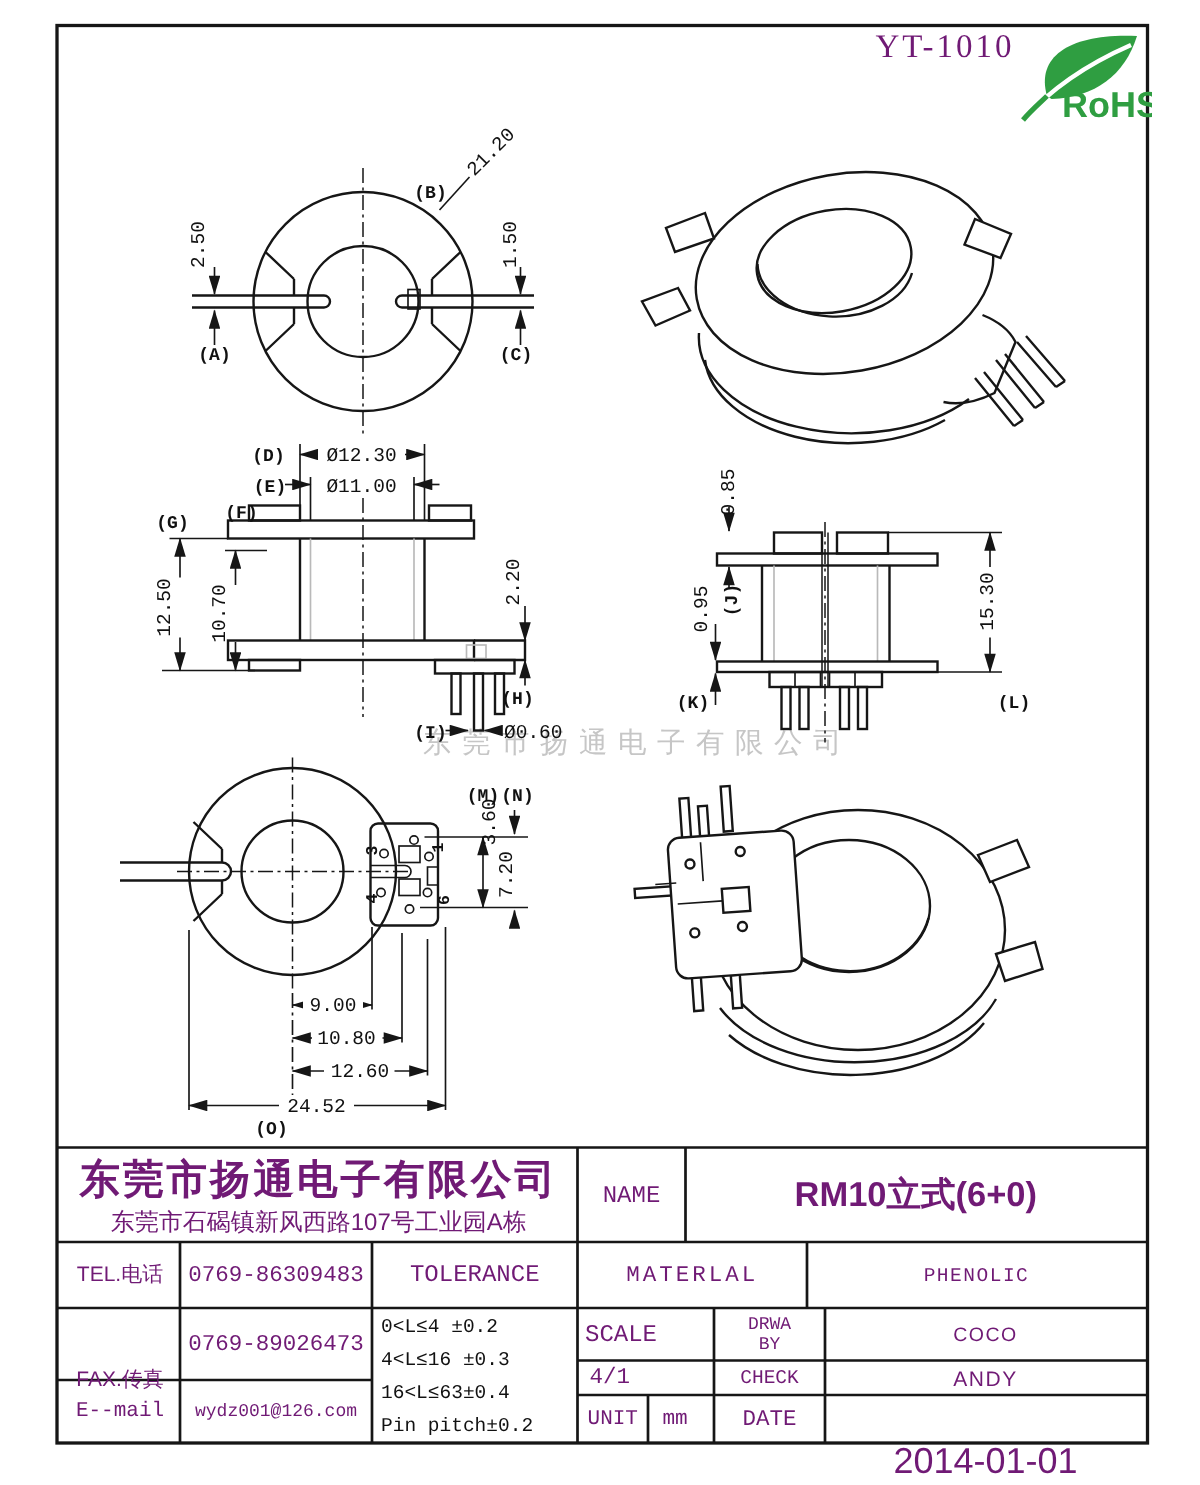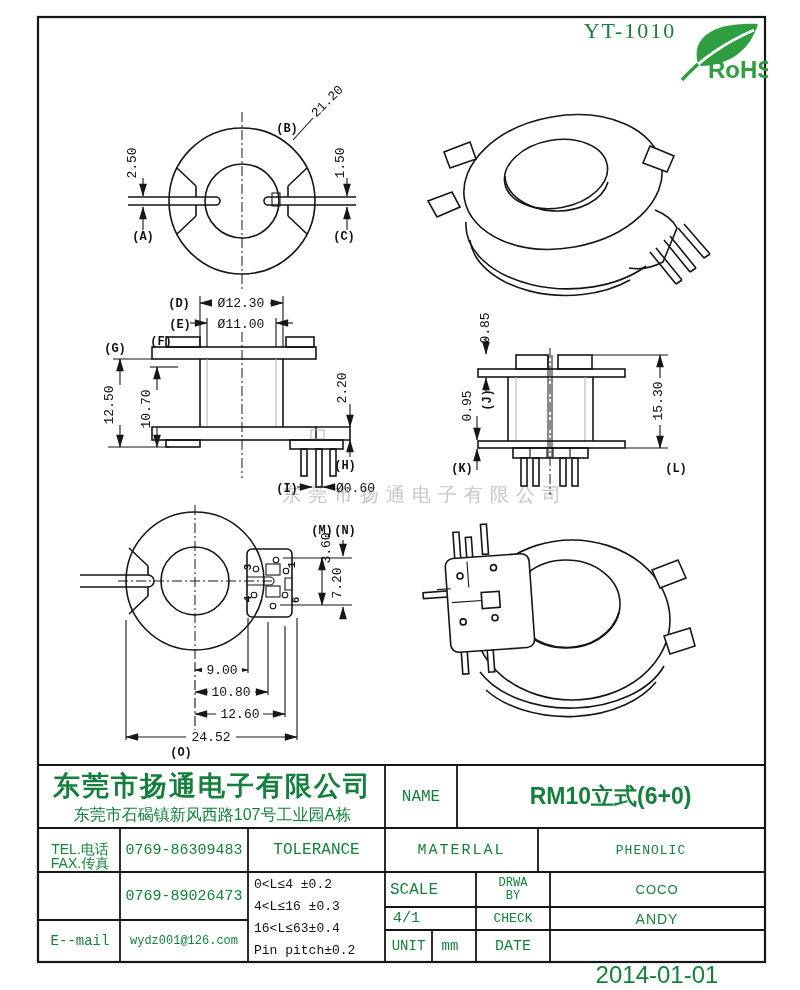--- a/index.html
+++ b/index.html
@@ -1,36 +1,36 @@
 <!DOCTYPE html>
 <html><head>
 <meta charset="utf-8">
 <style>
   html,body{margin:0;padding:0;background:#fff;}
   #page{position:relative;width:800px;height:990px;background:#fff;overflow:hidden;
         font-family:"Liberation Sans",sans-serif;color:#111;}
   #page svg{position:absolute;left:0;top:0;}
   .txt{position:absolute;z-index:2;display:flex;align-items:center;justify-content:center;
-       white-space:nowrap;color:#15803d;}
+       white-space:nowrap;color:#701a75;}
   .mono{font-family:"Liberation Mono",monospace;}
   .left{justify-content:flex-start;}
   .drawno{left:570px;top:16px;width:120px;height:30px;font:22px "Liberation Serif",serif;letter-spacing:2px;}
   .wm{left:282px;top:483px;width:300px;height:24px;z-index:0;
       font-size:19px;letter-spacing:7px;color:#c6c6c6;justify-content:flex-start;}
   
   .company{left:40px;top:766px;width:345px;height:40px;font-size:27px;font-weight:bold;letter-spacing:2px;}
   .address{left:40px;top:802px;width:345px;height:26px;font-size:16px;}
   .name-label{left:385px;top:765px;width:72px;height:63px;font-size:16px;}
   .name-value{left:457px;top:765px;width:307px;height:63px;font-size:23px;font-weight:bold;}
   .tel-label{left:40px;top:828px;width:80px;height:44px;font-size:14px;}
   .tel-value{left:120px;top:828px;width:128px;height:44px;font-size:15px;}
   .tol-title{left:248px;top:828px;width:137px;height:44px;font-size:16px;}
   .mat-label{left:385px;top:828px;width:153px;height:44px;font-size:15px;letter-spacing:2px;}
   .mat-value{left:538px;top:828px;width:226px;height:44px;font-size:13px;letter-spacing:1px;border-radius:18px;}
-  .fax-label{left:40px;top:840px;width:80px;height:48px;font-size:14px;}
+  .fax-label{left:40px;top:896px;width:80px;height:48px;font-size:14px;}
   .fax-value{left:120px;top:872px;width:128px;height:48px;font-size:15px;}
   .email-label{left:40px;top:920px;width:80px;height:42px;font-size:14px;}
   .email-value{left:120px;top:920px;width:128px;height:42px;font-size:12px;}
   .tol-values{left:248px;top:872px;width:137px;height:90px;z-index:2;position:absolute;
               font:13px "Liberation Mono",monospace;line-height:22px;padding:2px 0 0 6px;box-sizing:border-box;}
   .scale-label{left:385px;top:872px;width:91px;height:35px;font-size:16px;padding-left:5px;box-sizing:border-box;}
   .drwa-label{left:476px;top:872px;width:74px;height:35px;font-size:12px;line-height:13px;
               flex-direction:column;text-align:center;}
   .drwa-value{left:550px;top:872px;width:214px;height:35px;font-size:13px;letter-spacing:1px;}
   .scale-value{left:385px;top:907px;width:91px;height:23px;font-size:15px;padding-left:8px;box-sizing:border-box;}

